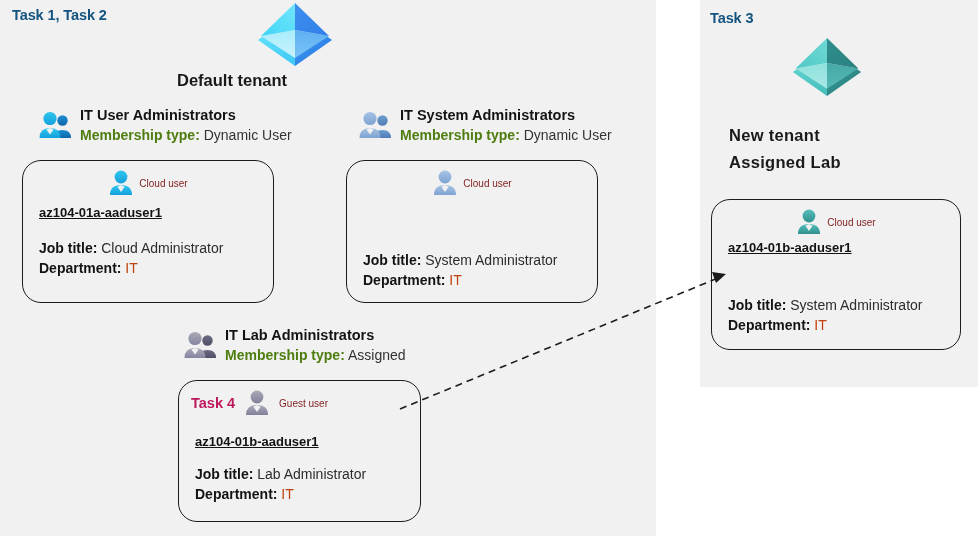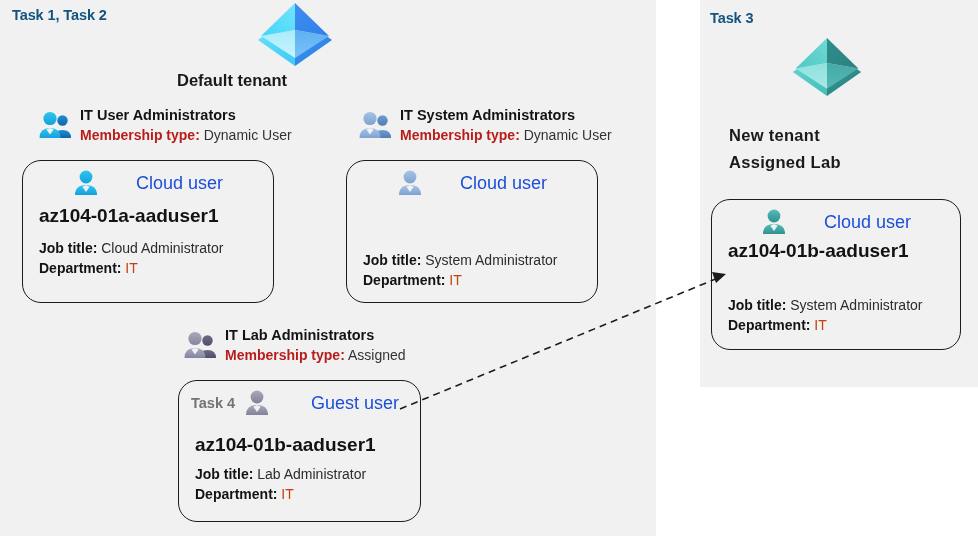--- a/index.html
+++ b/index.html
@@ -65,21 +65,21 @@
     color: #131313;
     white-space: nowrap;
   }
   .group-membership {
     position: absolute;
     left: 42px; top: 20px;
     font-size: 14px;
     color: #333;
     white-space: nowrap;
   }
-  .group-membership b { color: #b91c1c; font-weight: bold; }
+  .group-membership b { color: #4d7c0f; font-weight: bold; }
 
   #group-cloud-admins { left: 38px; top: 107px; }
   #group-system-admins { left: 358px; top: 107px; }
   #group-lab-admins { left: 183px; top: 327px; }
 
   
   .card {
     position: absolute;
     border: 1.6px solid #1c1c1c;
     border-radius: 19px;
@@ -96,37 +96,37 @@
     top: 8px; left: 0; right: 0;
     display: flex;
     align-items: center;
     justify-content: center;
     gap: 5px;
   }
   .card-head.with-task { justify-content: flex-start; padding-left: 12px; gap: 9px; }
   .card-task {
     font-size: 14.5px;
     font-weight: bold;
-    color: #737373;
+    color: #be185d;
     white-space: nowrap;
   }
   .user-icon svg { display: block; }
   .usertype-label {
-    font-size: 18px;
-    color: #1d4ed8;
-    white-space: nowrap;
-    margin-left: 32px;
+    font-size: 10px;
+    color: #7f1d1d;
+    white-space: nowrap;
   }
   .card-name {
     position: absolute;
     left: 16px;
-    font-size: 19px;
+    font-size: 13px;
     font-weight: bold;
     color: #131313;
     white-space: nowrap;
+    text-decoration: underline;
   }
   .card-attrs {
     position: absolute;
     left: 16px;
     font-size: 14px;
     color: #2c2c2c;
     line-height: 19.5px;
     white-space: nowrap;
   }
   .card-attrs .k { font-weight: bold; color: #131313; }

